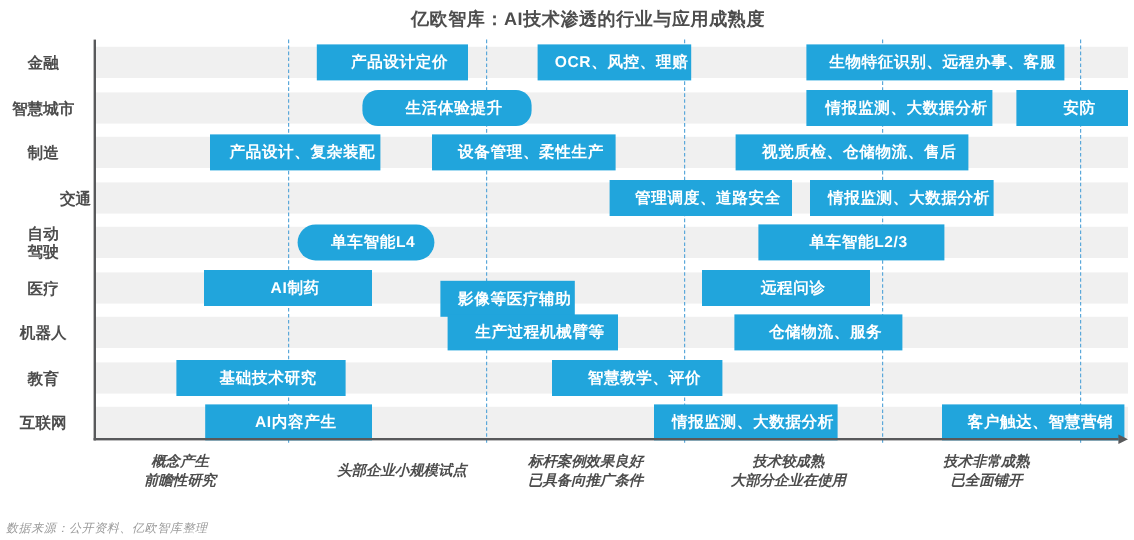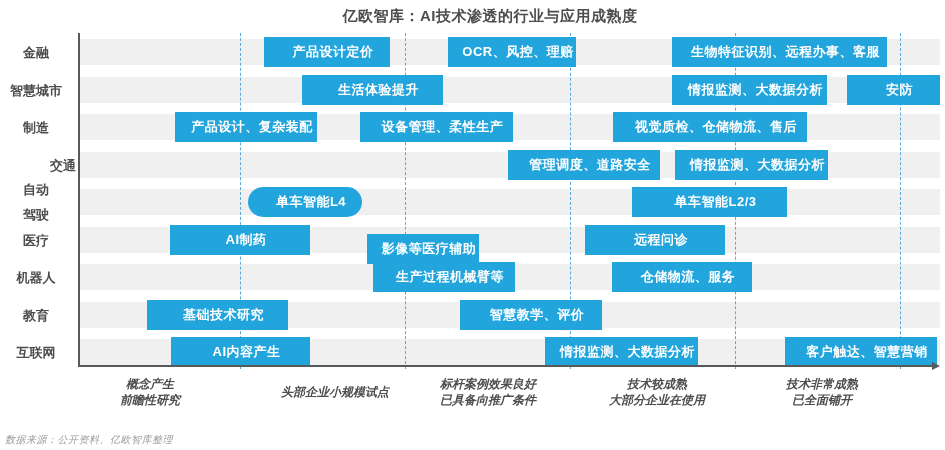--- a/index.html
+++ b/index.html
@@ -51,21 +51,21 @@
       </div>
       <div class="row-bar" style="left: 79px; top: 114px; width: 861px; height: 26px;"></div>
       <div class="row-label" style="top: 107px; height: 40px;">
         <div>制造</div>
       </div>
       <div class="row-bar" style="left: 79px; top: 152px; width: 861px; height: 26px;"></div>
       <div class="row-label" style="top: 145px; height: 40px; margin-left: 27px;">
         <div>交通</div>
       </div>
       <div class="row-bar" style="left: 79px; top: 189px; width: 861px; height: 26px;"></div>
-      <div class="row-label" style="top: 182px; height: 40px; justify-content: space-between;">
+      <div class="row-label" style="top: 182px; height: 40px;">
         <div>自动</div>
         <div>驾驶</div>
       </div>
       <div class="row-bar" style="left: 79px; top: 227px; width: 861px; height: 26px;"></div>
       <div class="row-label" style="top: 220px; height: 40px;">
         <div>医疗</div>
       </div>
       <div class="row-bar" style="left: 79px; top: 264px; width: 861px; height: 26px;"></div>
       <div class="row-label" style="top: 257px; height: 40px;">
         <div>机器人</div>
@@ -79,21 +79,21 @@
         <div>互联网</div>
       </div>
       <div class="dash-line" style="left: 240px; top: 33px; height: 336px;"></div>
       <div class="dash-line" style="left: 405px; top: 33px; height: 336px;"></div>
       <div class="dash-line" style="left: 570px; top: 33px; height: 336px;"></div>
       <div class="dash-line" style="left: 735px; top: 33px; height: 336px;"></div>
       <div class="dash-line" style="left: 900px; top: 33px; height: 336px;"></div>
       <div class="app-box" style="left: 264px; top: 37px; width: 126px; height: 30px;">产品设计定价</div>
       <div class="app-box" style="left: 448px; top: 37px; width: 128px; height: 30px;">OCR、风控、理赔</div>
       <div class="app-box" style="left: 672px; top: 37px; width: 215px; height: 30px;">生物特征识别、远程办事、客服</div>
-      <div class="app-box" style="left: 302px; top: 75px; width: 141px; height: 30px;">生活体验提升</div>
+      <div class="app-box" style="left: 302px; top: 75px; width: 141px; height: 30px; border-radius: 13px;">生活体验提升</div>
       <div class="app-box" style="left: 672px; top: 75px; width: 155px; height: 30px;">情报监测、大数据分析</div>
       <div class="app-box" style="left: 847px; top: 75px; width: 93px; height: 30px;">安防</div>
       <div class="app-box" style="left: 175px; top: 112px; width: 142px; height: 30px;">产品设计、复杂装配</div>
       <div class="app-box" style="left: 360px; top: 112px; width: 153px; height: 30px;">设备管理、柔性生产</div>
       <div class="app-box" style="left: 613px; top: 112px; width: 194px; height: 30px;">视觉质检、仓储物流、售后</div>
       <div class="app-box" style="left: 508px; top: 150px; width: 152px; height: 30px;">管理调度、道路安全</div>
       <div class="app-box" style="left: 675px; top: 150px; width: 153px; height: 30px;">情报监测、大数据分析</div>
       <div class="app-box" style="left: 248px; top: 187px; width: 114px; height: 30px; border-radius: 15px;">单车智能L4</div>
       <div class="app-box" style="left: 632px; top: 187px; width: 155px; height: 30px;">单车智能L2/3</div>
       <div class="app-box" style="left: 170px; top: 225px; width: 140px; height: 30px;">AI制药</div>

